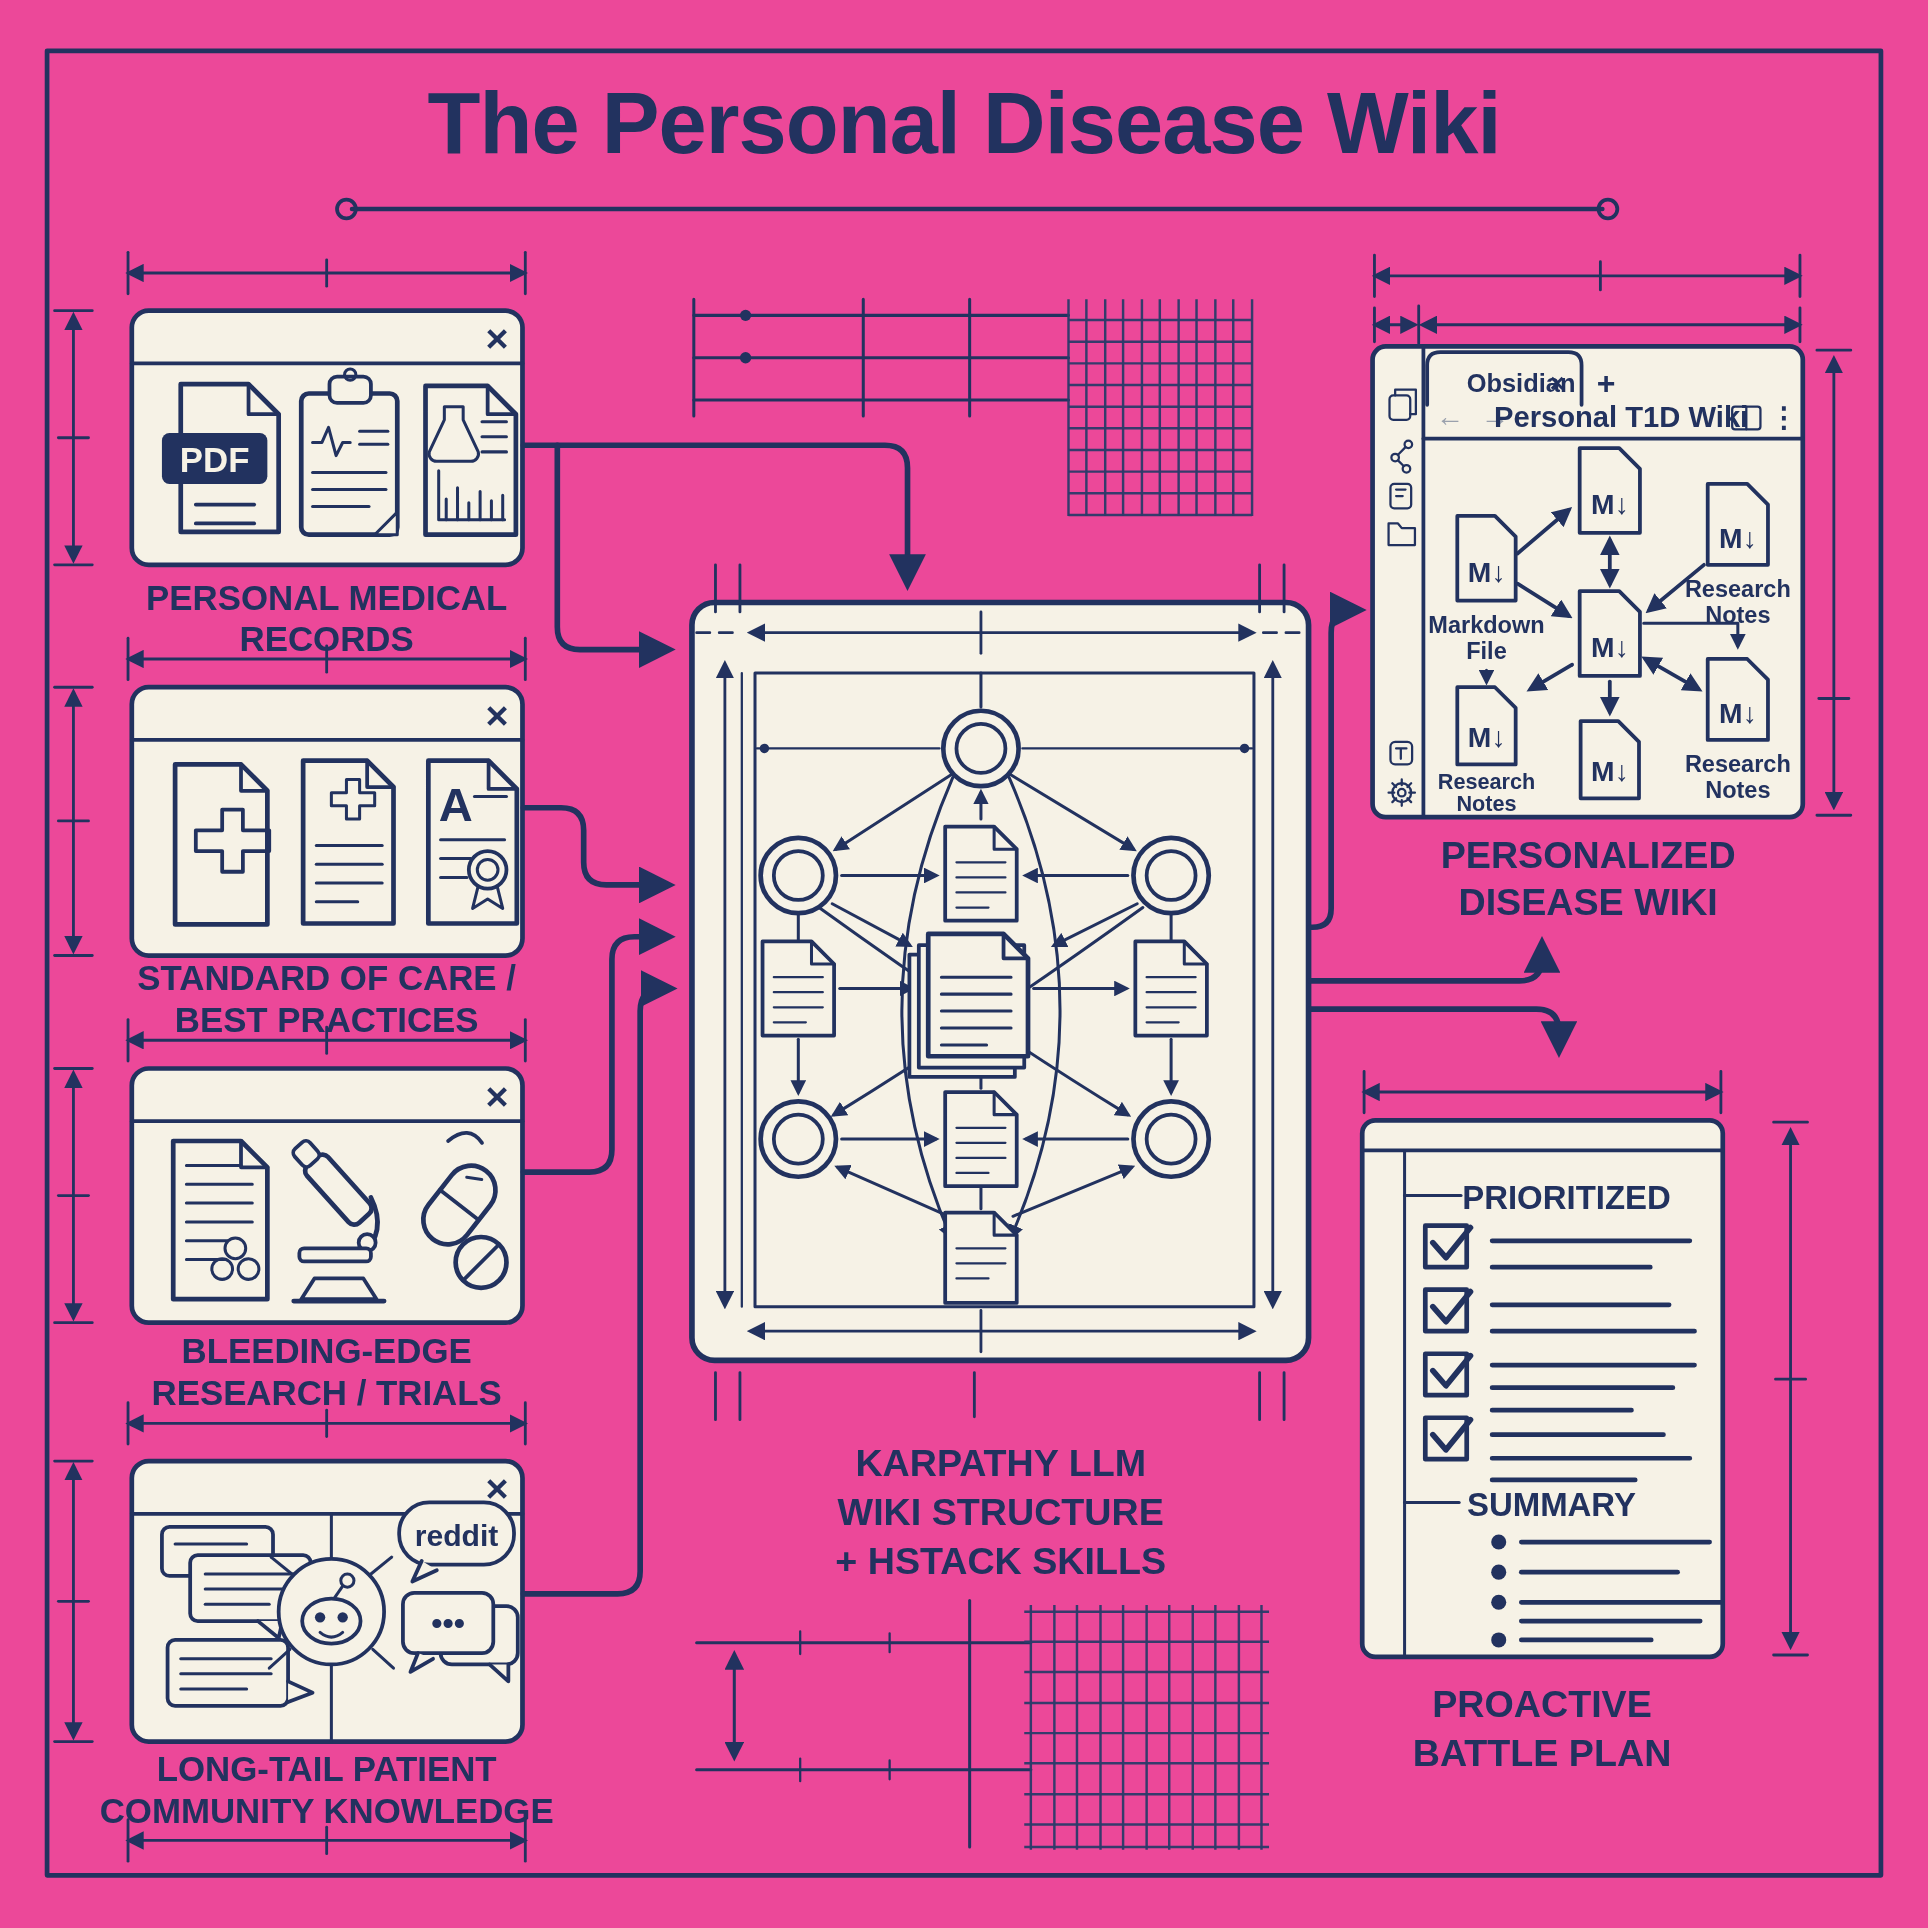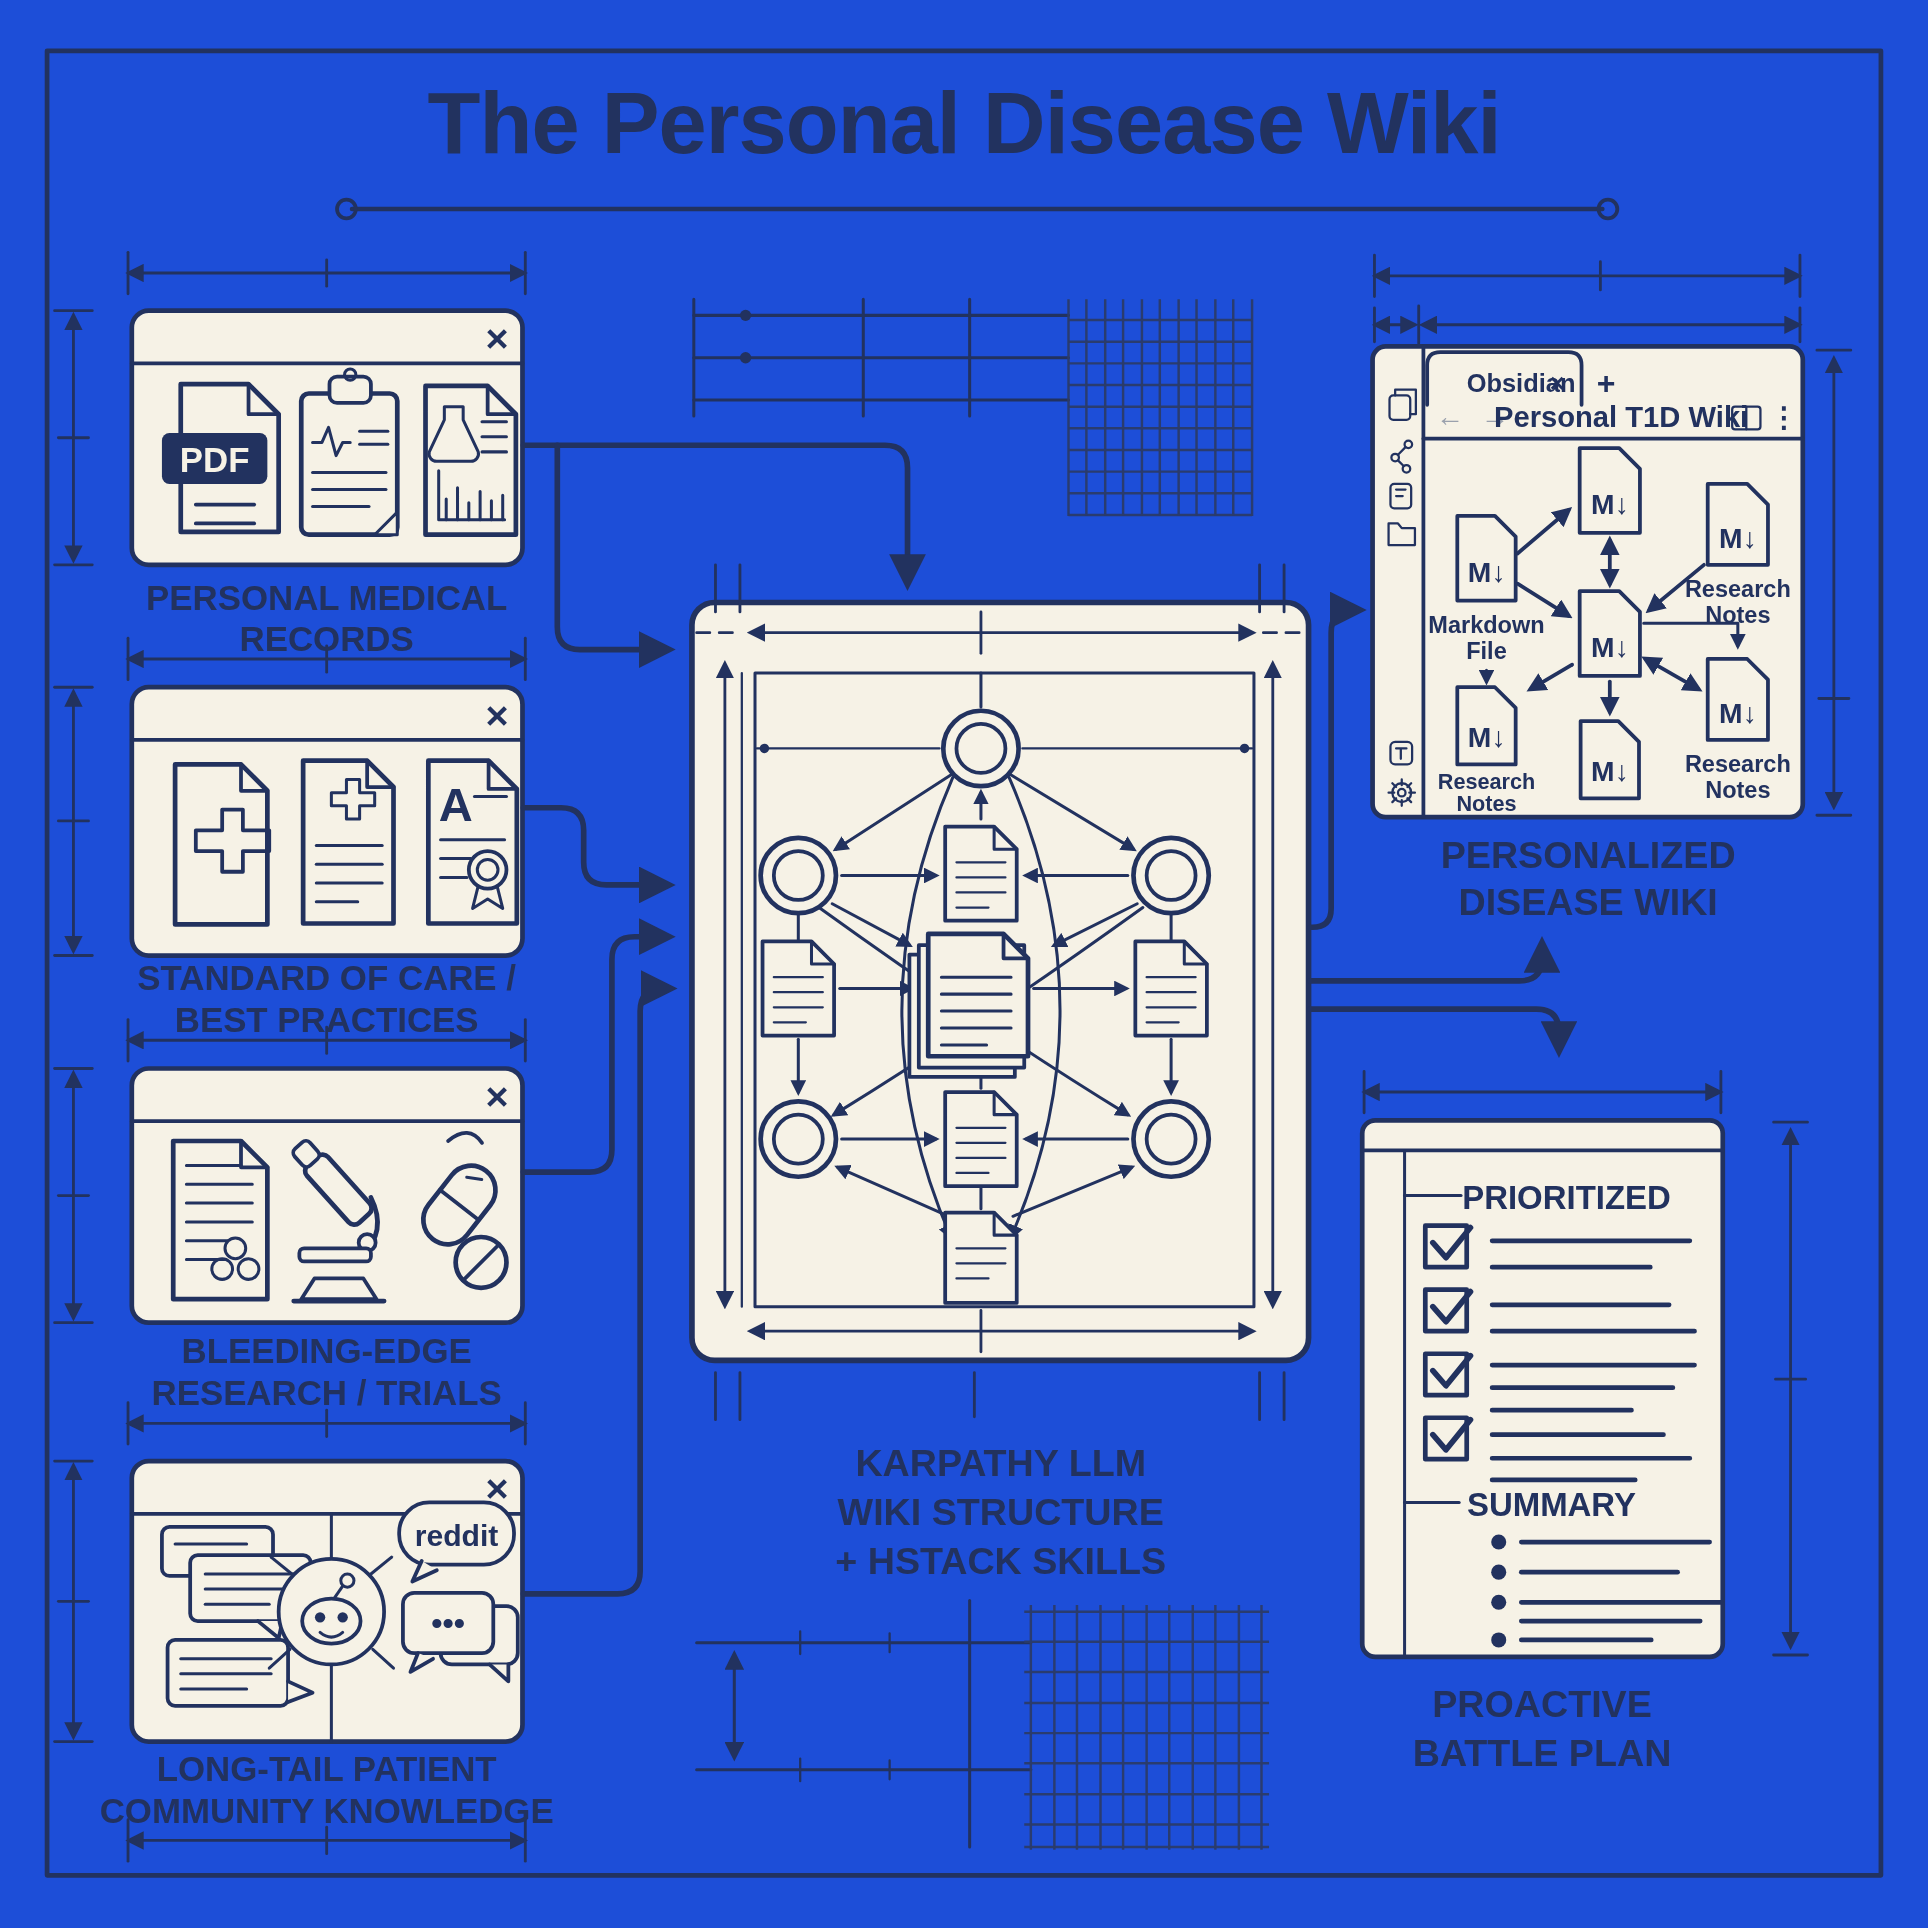--- a/index.html
+++ b/index.html
@@ -1,16 +1,16 @@
 <!DOCTYPE html>
 <html style="font-size:15px"><head>
 <meta charset="utf-8">
 <style>
   html,body{margin:0;padding:0;background:#e8e4d8;}
-  .stage{position:relative;width:1928px;height:1928px;background:#1d4ed8;overflow:hidden;
+  .stage{position:relative;width:1928px;height:1928px;background:#ec4899;overflow:hidden;
          font-family:"Liberation Sans",sans-serif;}
   svg{position:absolute;inset:0;}
   .ln{stroke:#22325f;fill:none;stroke-linecap:round;stroke-linejoin:round;}
   .w2{stroke-width:2.4}.w3{stroke-width:3.2}.w4{stroke-width:4}.w5{stroke-width:5}
   .w6{stroke-width:6}
   .thin{stroke-width:3;}
   .winfill{fill:#f6f2e6;}
   .inkfill{fill:#22325f;stroke:none;}
   .txt{font-family:"Liberation Sans",sans-serif;fill:#22325f;font-weight:700;}
   .ttl{font-size:92px;letter-spacing:-1px;}

